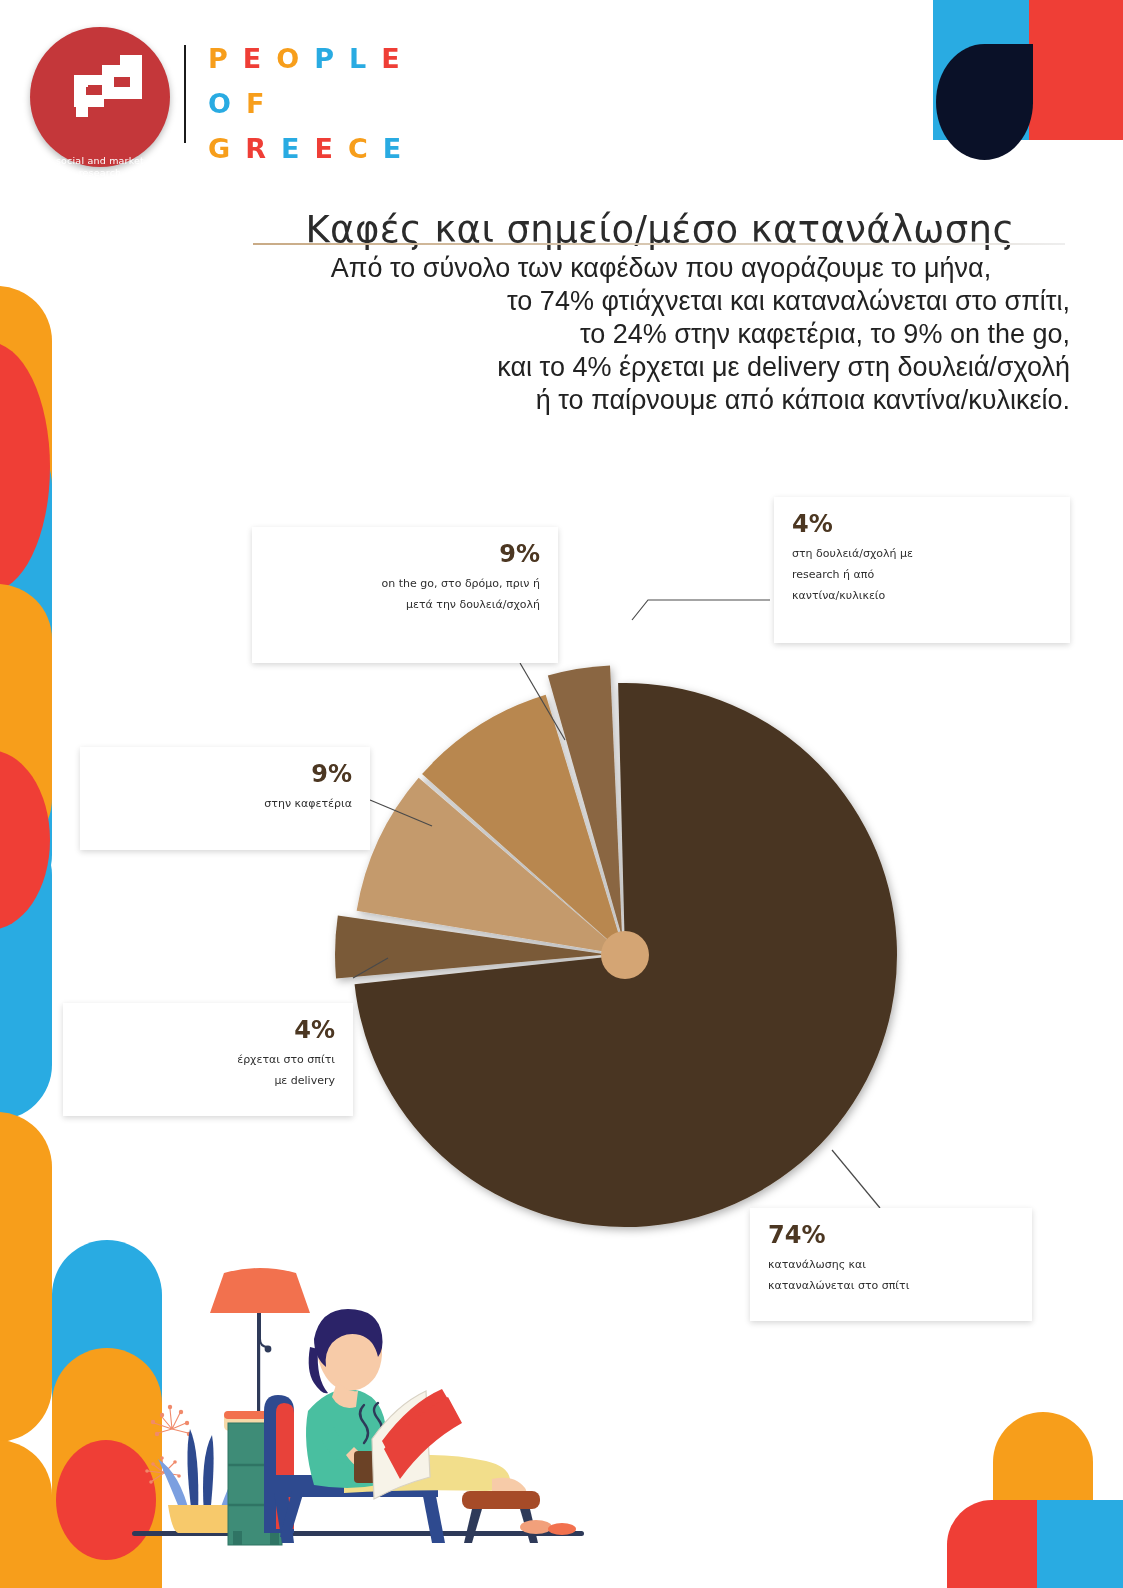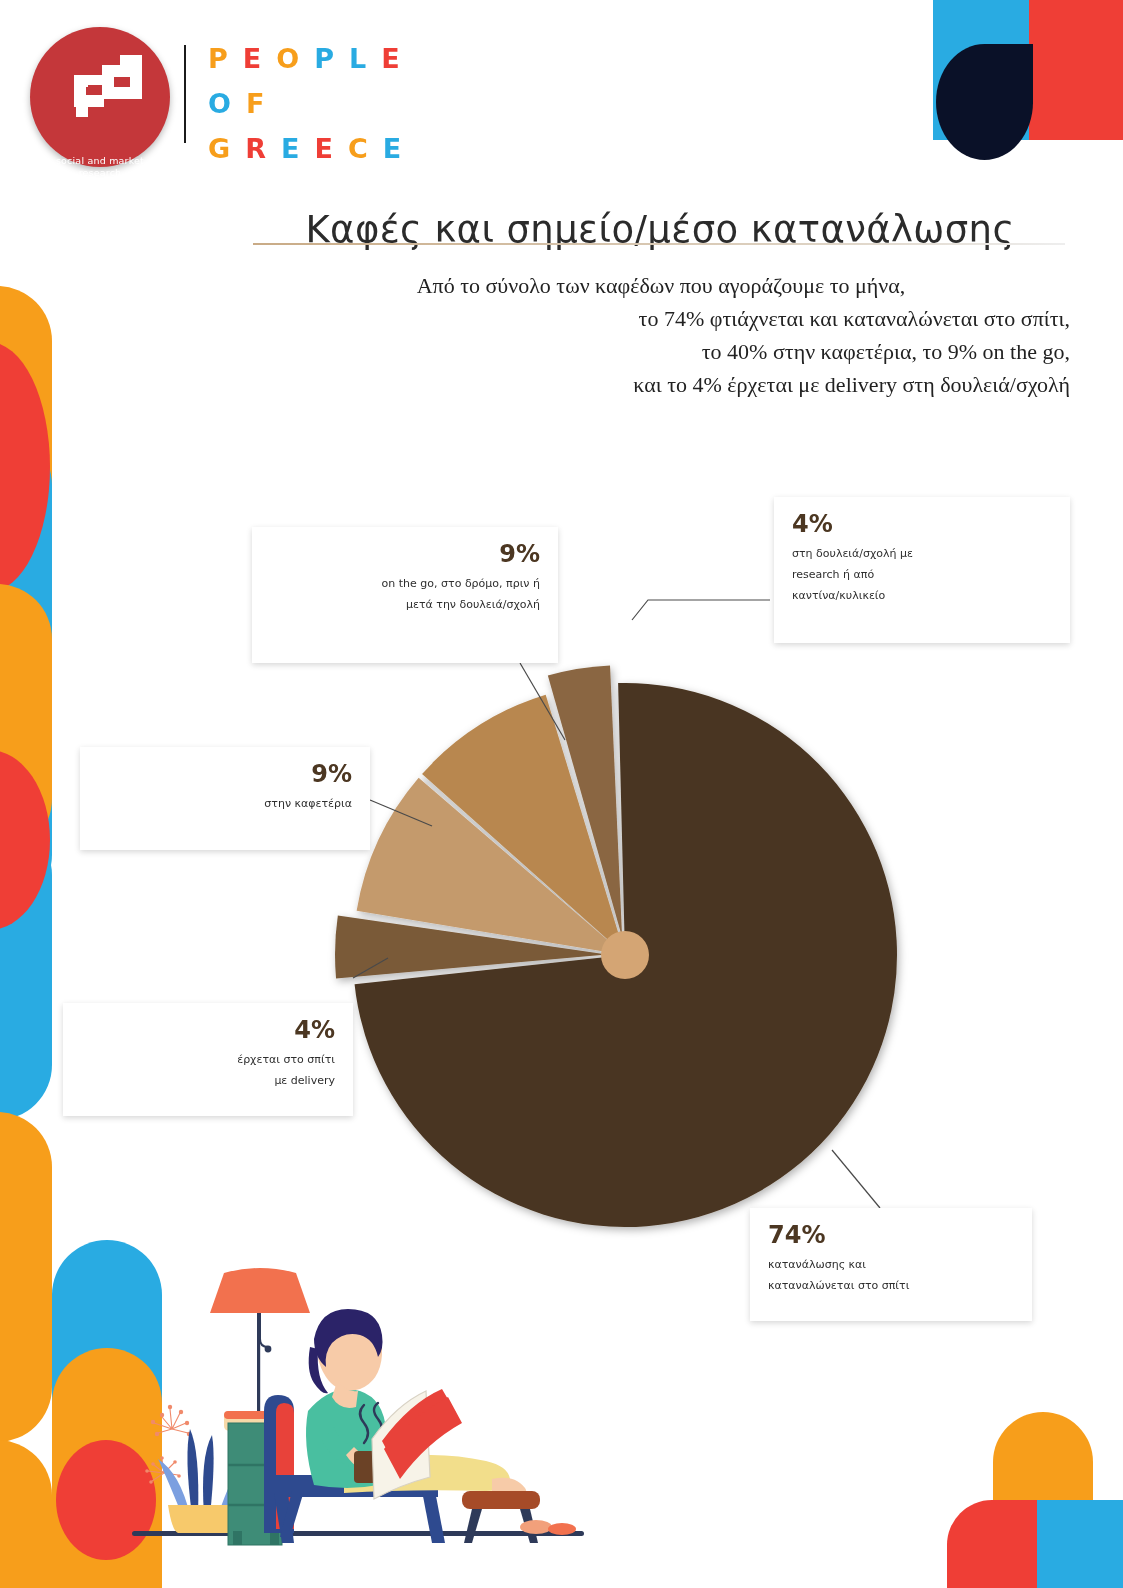--- a/index.html
+++ b/index.html
@@ -67,23 +67,23 @@
     font-family:"DejaVu Sans","Liberation Sans",sans-serif;
     margin-top:24px;
   }
   #title-rule {
     position:absolute; left:253px; top:243px; width:812px; height:2px;
     background:linear-gradient(to right,#c9ab86,#ded3c4 70%,#eee);
   }
 
   
   #intro {
-    position:absolute; left:252px; top:269px; width:818px;
-    text-align:right; color:#222; font-size:22px; line-height:33px;
-    font-family:Liberation Serif, serif;
+    position:absolute; left:252px; top:252px; width:818px;
+    text-align:right; color:#222; font-size:27px; line-height:33px;
+    font-family:Liberation Sans, sans-serif;
   }
   #intro .l { display:block; white-space:nowrap; }
   #intro .l:first-child { text-align:center; }
 
   
   #pie-wrap { position:absolute; left:0; top:0; width:1123px; height:1588px; pointer-events:none; }
 
   
   .callout {
     position:absolute; background:#fff;
@@ -181,22 +181,23 @@
         <span class="wm-letter" style="color: rgb(41, 171, 226);">E</span>
       </div>
   </div>
 
   <div id="title">Καφές και σημείο/μέσο κατανάλωσης</div>
   <div id="title-rule"></div>
 
   <div id="intro">
     <span class="l">Από το σύνολο των καφέδων που αγοράζουμε το μήνα,</span>
     <span class="l">το 74% φτιάχνεται και καταναλώνεται στο σπίτι,</span>
-    <span class="l">το 40% στην καφετέρια, το 9% on the go,</span>
+    <span class="l">το 24% στην καφετέρια, το 9% on the go,</span>
     <span class="l">και το 4% έρχεται με delivery στη δουλειά/σχολή</span>
+    <span class="l">ή το παίρνουμε από κάποια καντίνα/κυλικείο.</span>
   </div>
 
   <svg id="pie-wrap" viewBox="0 0 1123 1588">
     <defs>
       <filter id="pieShadow" x="-20%" y="-20%" width="150%" height="150%">
         <feDropShadow dx="2" dy="3" stdDeviation="4" flood-color="#000" flood-opacity="0.30"></feDropShadow>
       </filter>
     </defs>
     <g id="pie-slices" filter="url(#pieShadow)">
         <path d="M 625 955 L 618.117156180576 683.0870976563315 A 272 272 0 1 1 354.56540552379533 984.1398371733738 Z" fill="#4A3520"></path>

